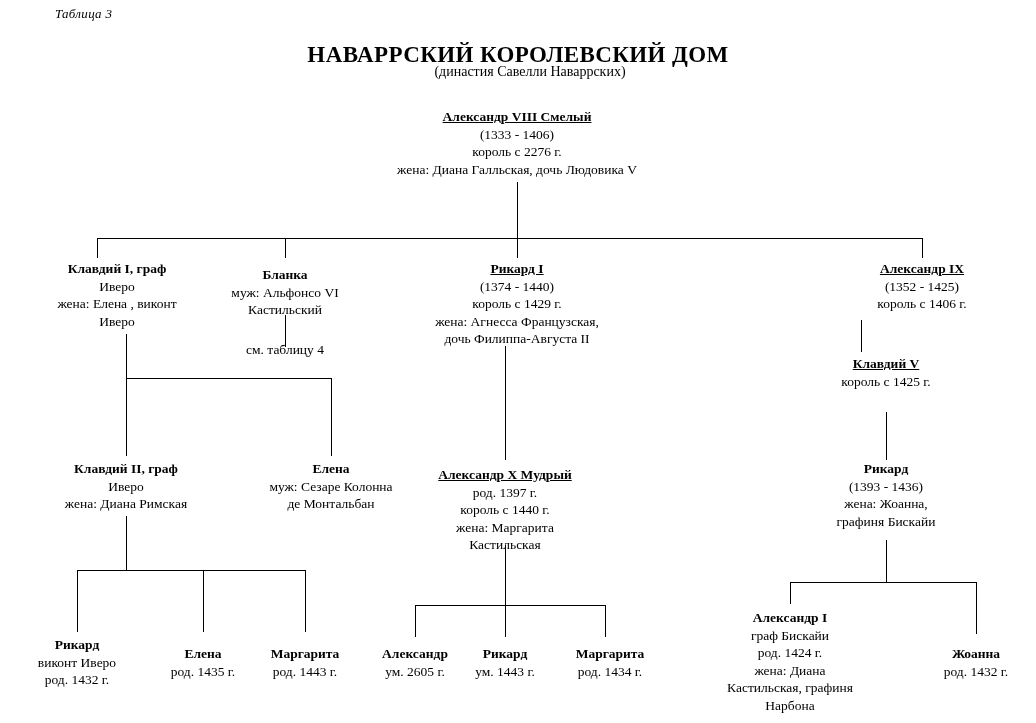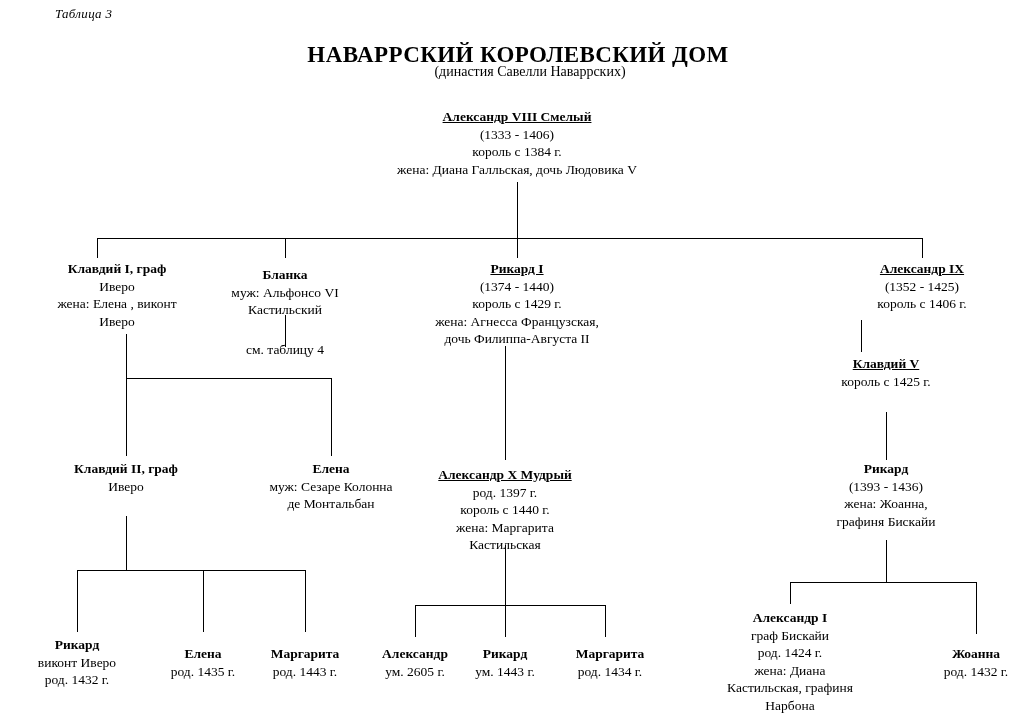--- a/index.html
+++ b/index.html
@@ -117,21 +117,21 @@
   <div class="vline" style="left:605px; top:605px; height:32px;"></div>
 
   <div class="vline" style="left:886px; top:540px; height:42px;"></div>
   <div class="hline" style="left:790px; top:582px; width:186px;"></div>
   <div class="vline" style="left:790px; top:582px; height:22px;"></div>
   <div class="vline" style="left:976px; top:582px; height:52px;"></div>
 
   <div class="node" style="left:317px; top:108px; width:400px;">
     <div class="nm ul">Александр VIII Смелый</div>
     <div class="ln">(1333 - 1406)</div>
-    <div class="ln">король с 1384 г.</div>
+    <div class="ln">король с 2276 г.</div>
     <div class="ln">жена: Диана Галльская, дочь Людовика V</div>
   </div>
 
   <div class="node" style="left:17px; top:260px; width:200px;">
     <div class="nm">Клавдий I, граф</div>
     <div class="ln">Иверо</div>
     <div class="ln">жена: Елена , виконт</div>
     <div class="ln">Иверо</div>
   </div>
 
@@ -159,20 +159,21 @@
   </div>
 
   <div class="node" style="left:756px; top:355px; width:260px;">
     <div class="nm ul">Клавдий V</div>
     <div class="ln">король с 1425 г.</div>
   </div>
 
   <div class="node" style="left:26px; top:460px; width:200px;">
     <div class="nm">Клавдий II, граф</div>
     <div class="ln">Иверо</div>
+    <div class="ln">жена: Диана Римская</div>
   </div>
 
   <div class="node" style="left:246px; top:460px; width:170px;">
     <div class="nm">Елена</div>
     <div class="ln">муж: Сезаре Колонна</div>
     <div class="ln">де Монтальбан</div>
   </div>
 
   <div class="node" style="left:395px; top:466px; width:220px;">
     <div class="nm ul">Александр X Мудрый</div>

